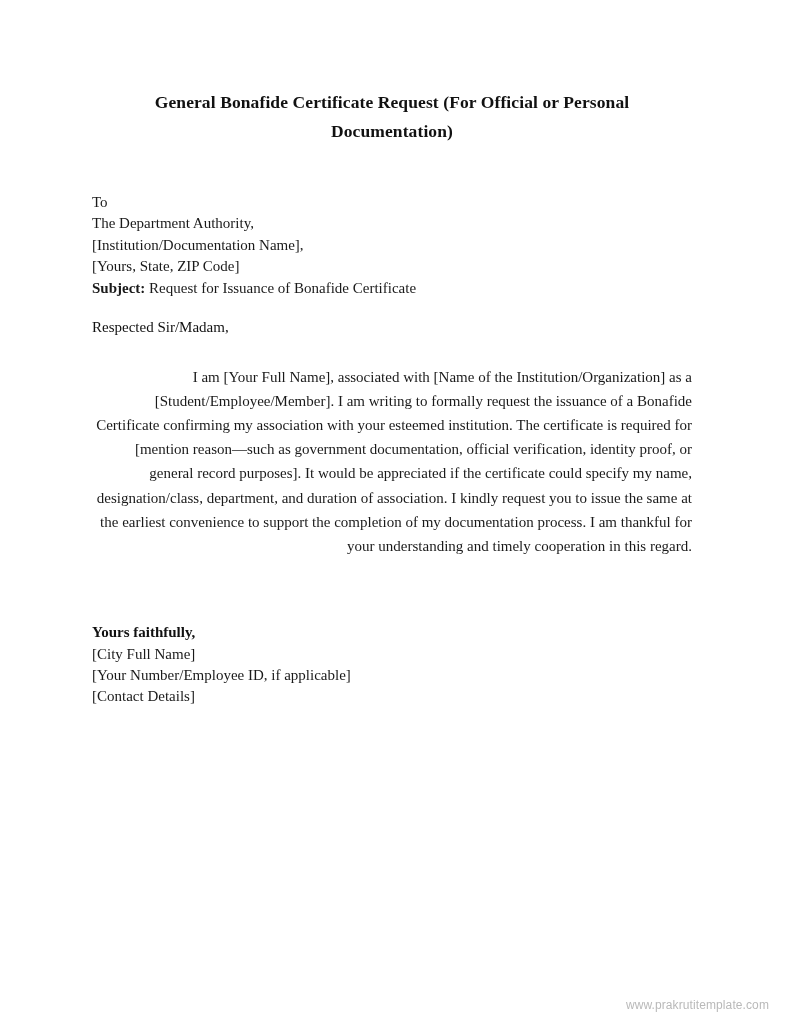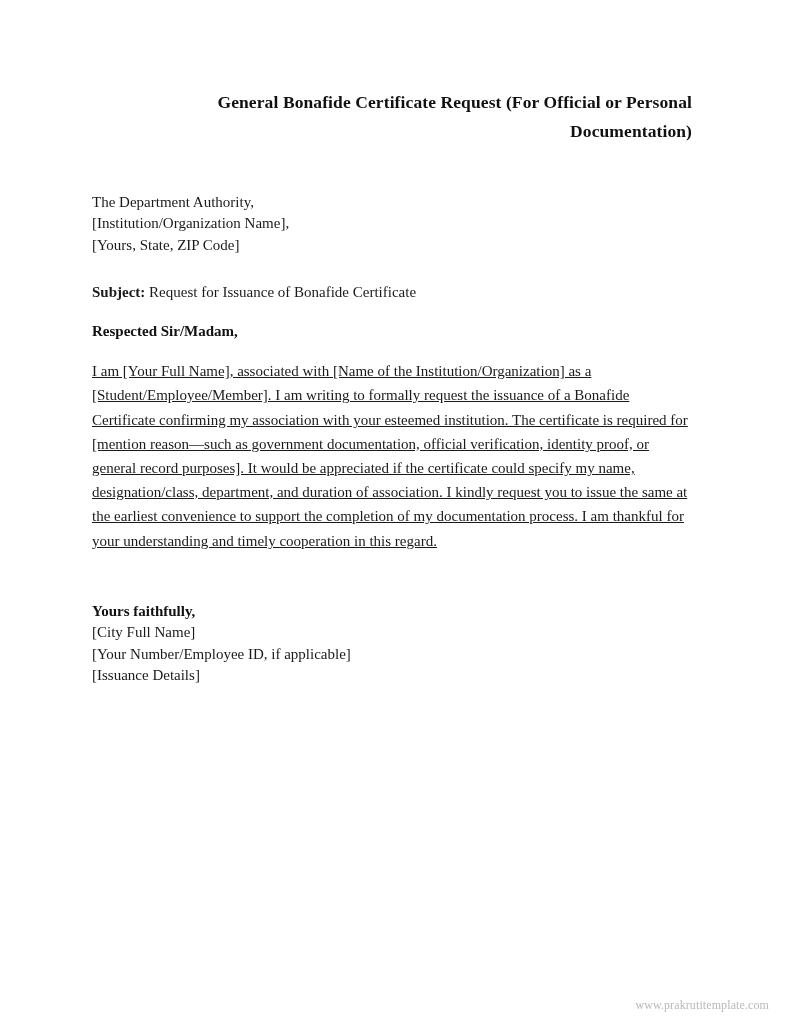--- a/index.html
+++ b/index.html
@@ -24,111 +24,111 @@
   }
   .content {
     position: absolute;
     left: 92px;
     top: 0;
     width: 600px;
   }
   .doc-title {
     margin: 0;
     padding-top: 88px;
-    text-align: right;
+    text-align: center;
     font-size: 17.5px;
     font-weight: bold;
     line-height: 29px;
     letter-spacing: 0.1px;
     color: #111111;
   }
   .address-block {
     margin-top: 46px;
   }
   .addr-line,
   .sign-line {
     font-size: 15px;
     line-height: 21.4px;
     color: #1a1a1a;
     white-space: pre-wrap;
   }
   .subject-line {
-    margin-top: 26px;
+    margin-top: 0;
     font-size: 15px;
     line-height: 21px;
     color: #1a1a1a;
   }
   .subject-label {
     font-weight: bold;
   }
   .subject-text {
     font-weight: normal;
   }
   .salutation {
     margin-top: 18px;
     font-size: 15px;
     line-height: 21px;
-    font-weight: bold;
+    font-weight: normal;
     color: #111111;
   }
   .body-paragraph {
-    margin-top: 17px;
+    margin-top: 27px;
     font-size: 15px;
     line-height: 24.2px;
     color: #1a1a1a;
-    text-align: left;
-    text-decoration: underline;
+    text-align: right;
   }
   .closing-block {
-    margin-top: 48px;
+    margin-top: 64px;
   }
   .closing-label {
     font-size: 15px;
     line-height: 21.4px;
     font-weight: bold;
     color: #111111;
   }
   .footer-watermark {
     position: absolute;
     right: 22px;
     bottom: 12px;
     font-size: 12px;
     line-height: 14px;
     color: #b9b9b9;
-    font-family: Liberation Serif, serif;
+    font-family: Liberation Sans, sans-serif;
     letter-spacing: 0.1px;
   }
 </style>
 </head>
 <body>
 
 <div class="page">
 
   <div class="content">
 
     <h1 class="doc-title">General Bonafide Certificate Request (For Official or Personal Documentation)</h1>
 
     <div class="address-block">
+      <div class="addr-line">To</div>
       <div class="addr-line">The Department Authority,</div>
-      <div class="addr-line">[Institution/Organization Name],</div>
+      <div class="addr-line">[Institution/Documentation Name],</div>
       <div class="addr-line">[Yours, State, ZIP Code]</div>
     </div>
 
     <div class="subject-line">
       <span class="subject-label">Subject:</span><span class="subject-text"> Request for Issuance of Bonafide Certificate</span>
     </div>
 
     <div class="salutation">Respected Sir/Madam,</div>
 
     <p class="body-paragraph">I am [Your Full Name], associated with [Name of the Institution/Organization] as a [Student/Employee/Member]. I am writing to formally request the issuance of a Bonafide Certificate confirming my association with your esteemed institution. The certificate is required for [mention reason—such as government documentation, official verification, identity proof, or general record purposes]. It would be appreciated if the certificate could specify my name, designation/class, department, and duration of association. I kindly request you to issue the same at the earliest convenience to support the completion of my documentation process. I am thankful for your understanding and timely cooperation in this regard.</p>
 
     <div class="closing-block">
       <div class="closing-label">Yours faithfully,</div>
       <div class="sign-line">[City Full Name]</div>
       <div class="sign-line">[Your Number/Employee ID, if applicable]</div>
-      <div class="sign-line">[Issuance Details]</div>
+      <div class="sign-line">[Contact Details]</div>
     </div>
 
   </div>
 
   <div class="footer-watermark">www.prakrutitemplate.com</div>
 
 </div>
 
 </body></html>

